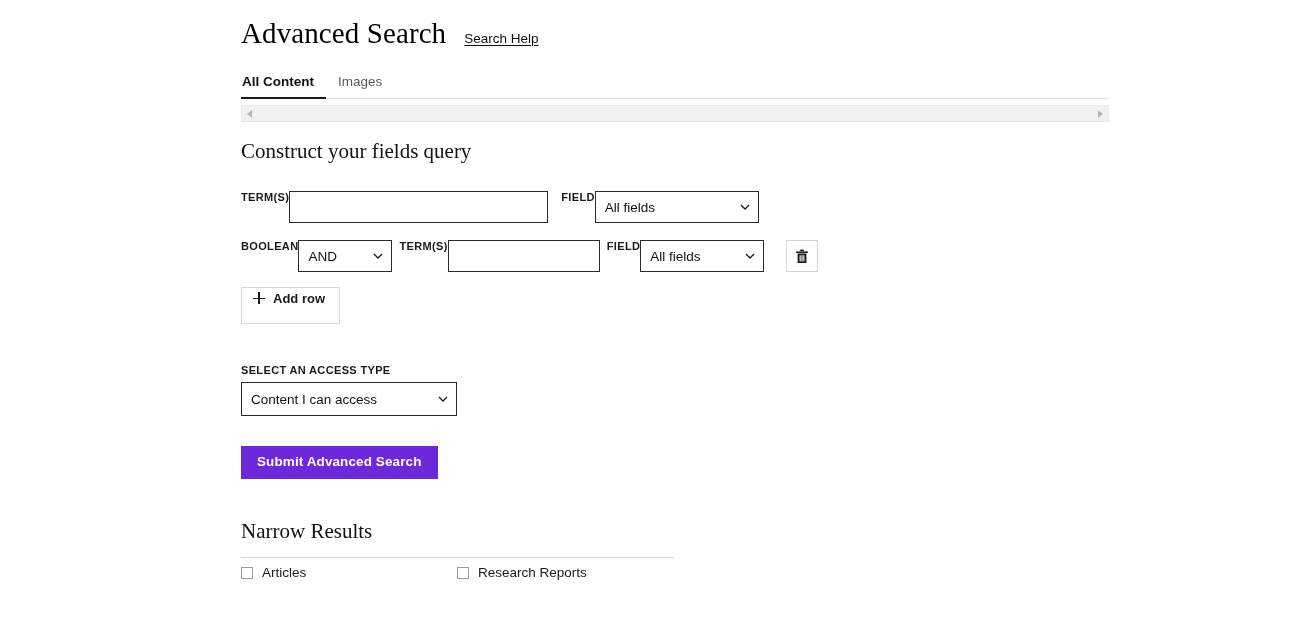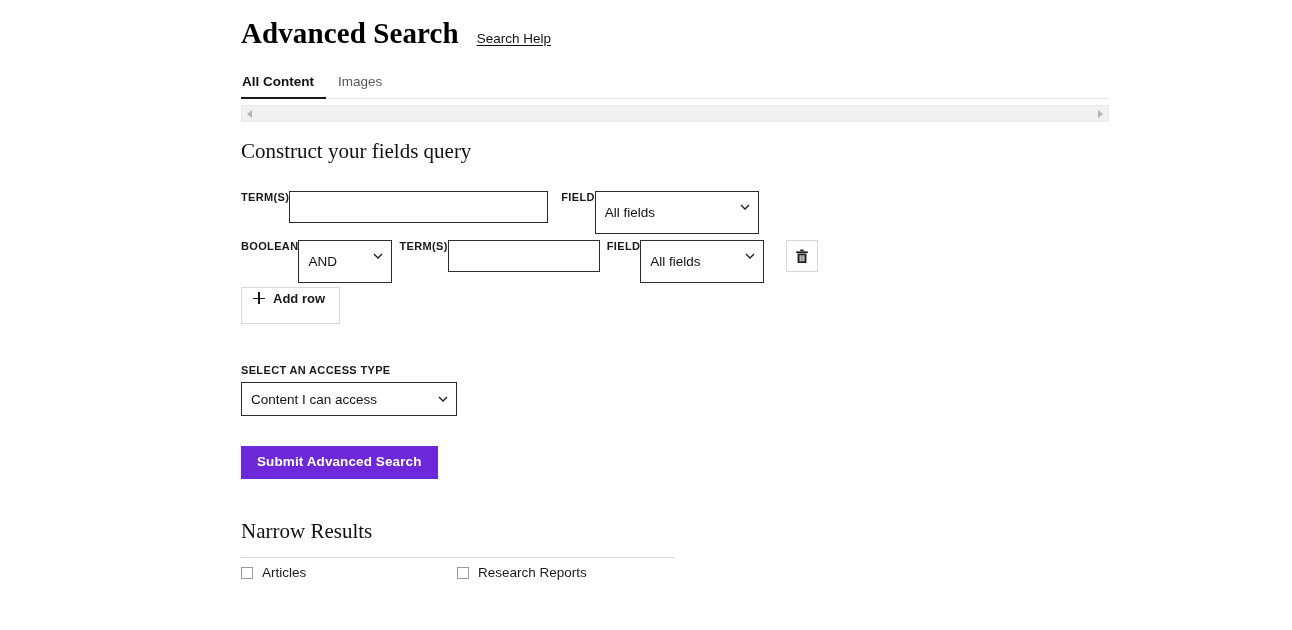--- a/index.html
+++ b/index.html
@@ -26,21 +26,21 @@
   
   .header-row {
     display: flex;
     align-items: baseline;
     gap: 18px;
     padding-top: 16px;
   }
   .page-title {
     font-family: "Liberation Serif", serif;
     font-size: 29px;
-    font-weight: 700;
+    font-weight: 400;
     line-height: 34px;
     letter-spacing: .1px;
     color: #000;
     margin: 0;
     white-space: nowrap;
   }
   .search-help {
     font-size: 13.5px;
     font-weight: 400;
     color: #111;
@@ -154,21 +154,21 @@
     color: #111;
     padding: 0 8px;
     outline: none;
     border-radius: 0;
   }
   .select-wrap {
     position: relative;
     height: 32px;
   }
   .select-box {
-    height: 43px;
+    height: 32px;
     width: 100%;
     box-sizing: border-box;
     border: 1px solid #2b2b2b;
     background: #fff;
     font-size: 13.5px;
     color: #111;
     padding: 0 26px 0 9px;
     display: flex;
     align-items: center;
     cursor: pointer;

